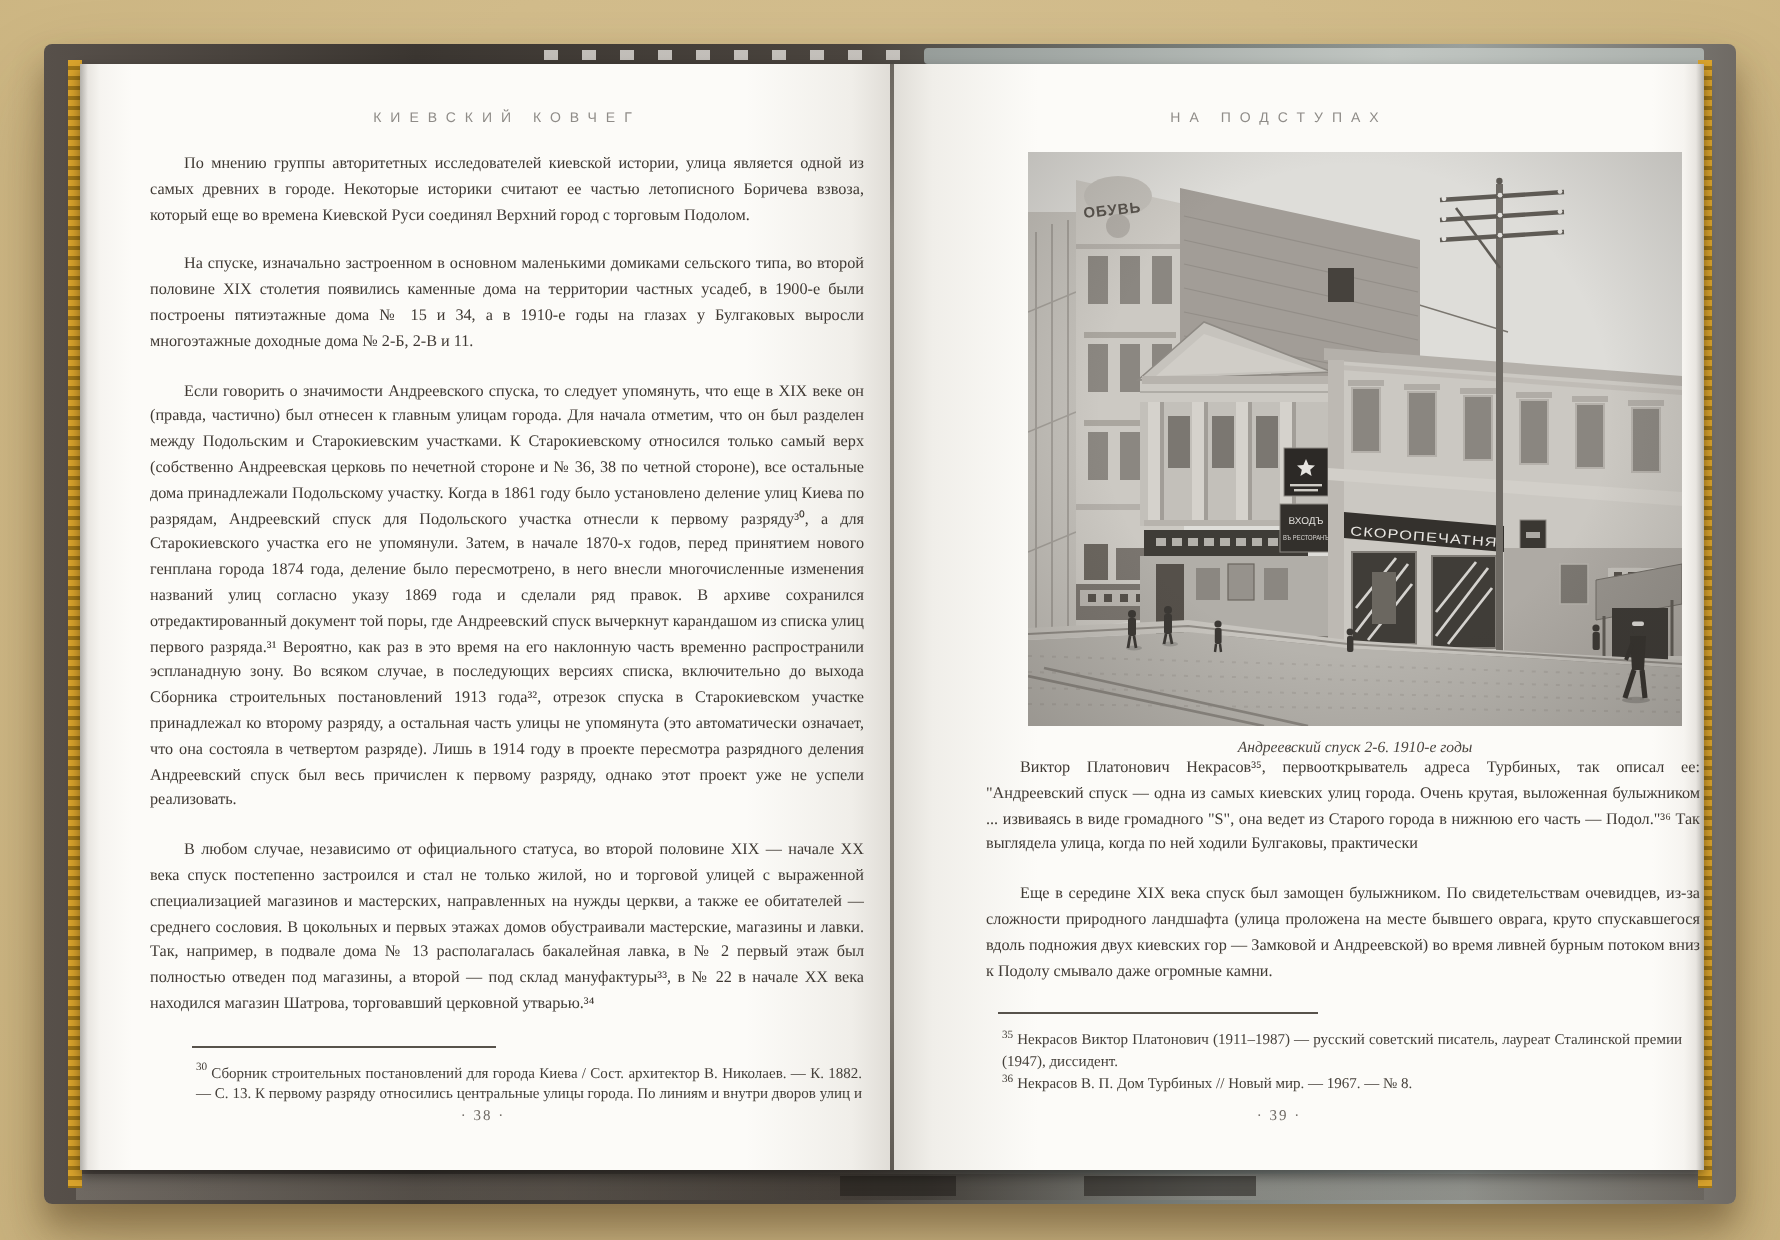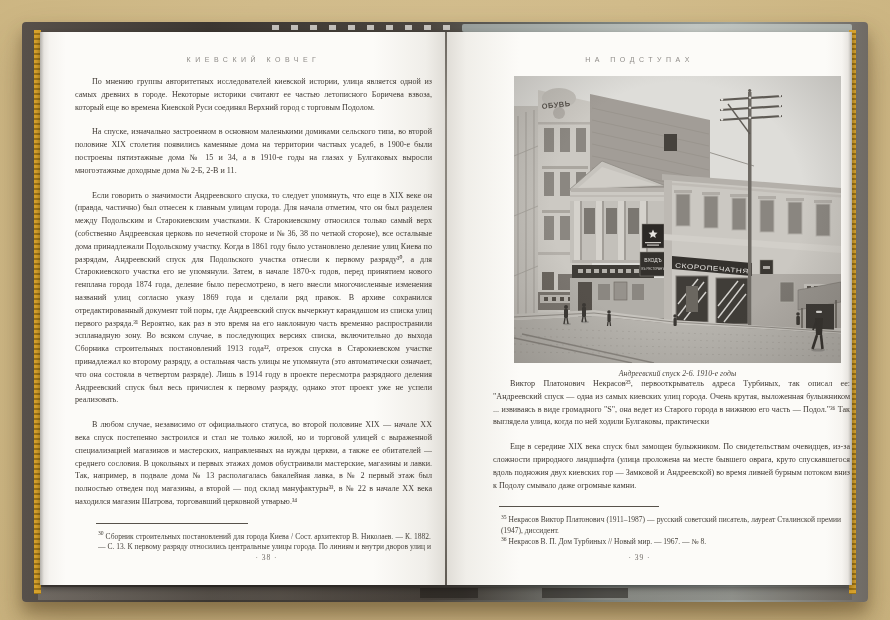--- a/index.html
+++ b/index.html
@@ -44,21 +44,21 @@
     text-align:justify;text-indent:17px;hyphens:auto;}
   .fn-rule{width:152px;height:0;border-top:1px solid #57524b;margin:14px 0 8px 21px;}
   .fn-rule-right{width:160px;margin-left:6px;}
   .footnotes{font:7.5px/10.4px "Liberation Serif",serif;color:#45403a;text-align:justify;}
   .footnotes-left{margin-left:23px;width:333px;}
   .footnotes-right{margin-left:8px;width:340px;}
   .fn{margin-bottom:1px;}
   .fn sup{font-size:5.6px;line-height:0;margin-right:2px;}
   .pagenum{position:absolute;top:521px;text-align:center;
     font:7.5px "Liberation Serif",serif;color:#6f6a64;letter-spacing:1px;}
-  .pn-left{left:48px;width:357px;}
+  .pn-left{left:23px;width:357px;}
   .pn-right{left:15px;width:357px;}
   
   .photo{position:relative;width:327px;height:287px;margin:2px 0 0 21px;background:#dcdbd7;}
   .photo svg{position:absolute;left:0;top:0;}
   .vignette{position:absolute;left:0;top:0;right:0;bottom:0;pointer-events:none;
     background:radial-gradient(ellipse at 50% 45%, rgba(0,0,0,0) 55%, rgba(55,50,44,.22) 100%);}
   .caption{margin:6px 0 0 21px;width:327px;text-align:center;
     font:italic 7.8px "Liberation Serif",serif;color:#4a453f;}
   .after-caption{margin-top:12px;}
 </style>

